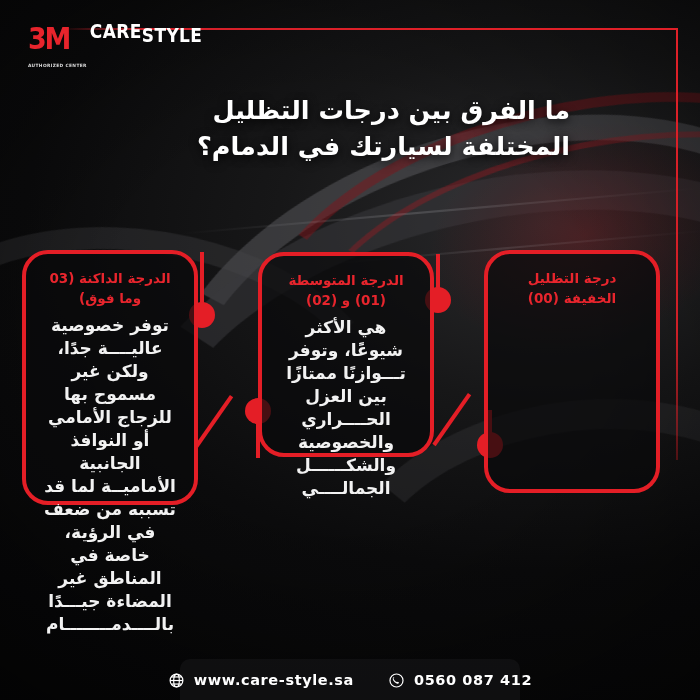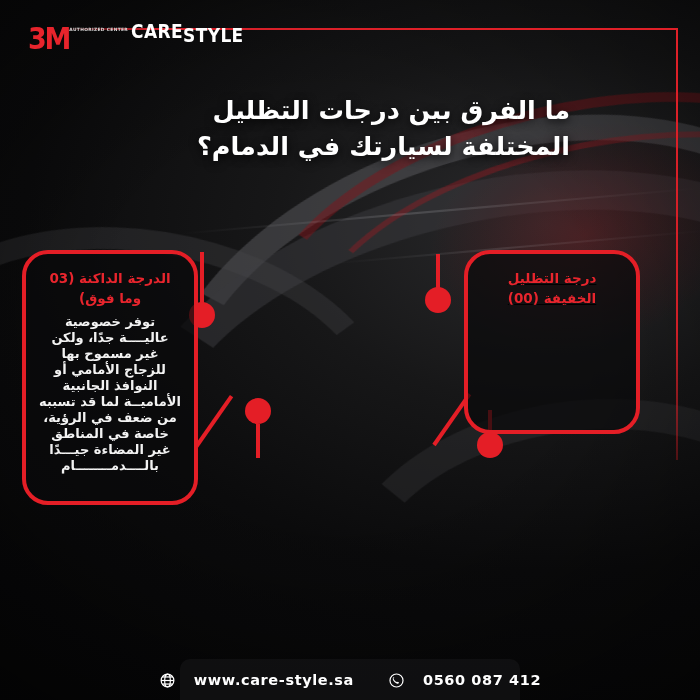--- a/index.html
+++ b/index.html
@@ -88,21 +88,21 @@
   .frame-right{
     position:absolute;left:676px;top:28px;width:2px;height:432px;
     background:linear-gradient(180deg,#e02028 0%, #cf1f27 70%, rgba(200,24,30,.35) 100%);
   }
 
   
   .logo{
     position:absolute;left:28px;top:24px;
     display:flex;align-items:flex-start;
   }
-  .logo-3m-wrap{display:flex;align-items:flex-start;}
+  .logo-3m-wrap{display:flex;flex-direction:column;align-items:flex-start;gap:11px;}
   .logo-3m{
     color:#e7242c;
     font-family:"DejaVu Sans","Liberation Sans",sans-serif;
     font-weight:bold;font-size:27px;line-height:25px;
     letter-spacing:-2.2px;
     transform:scaleY(1.12);
     transform-origin:left top;
   }
   .logo-auth{
     color:#dcdcdc;
@@ -143,33 +143,33 @@
     border:4px solid #e41e26;
     border-radius:26px;
     background:rgba(10,10,11,.72);
     direction:rtl;
     text-align:center;
     padding:14px 13px 4px;
     z-index:4;
   }
   .card-dark{left:22px;top:250px;width:176px;height:255px;}
   .card-mid {left:258px;top:252px;width:176px;height:205px;}
-  .card-light{left:464px;top:250px;width:176px;height:184px;text-decoration:underline;}
+  .card-light{left:484px;top:250px;width:176px;height:243px;}
 
   .card-title{
     color:#e8252d;
     font-weight:bold;
     font-size:13.5px;
     line-height:20px;
     margin:0 0 6px;
   }
   .card-body{
     color:#f2f2f2;
-    font-size:13px;
-    line-height:16px;
+    font-size:17px;
+    line-height:23px;
     font-weight:bold;
   }
 
   
   .pin{position:absolute;z-index:3;}
   .pin-line{
     position:absolute;
     background:#e41e26;
   }
   .pin-dot{
@@ -210,21 +210,21 @@
   }
   .footer{
     position:absolute;left:0;top:663px;width:700px;height:34px;
     display:flex;align-items:center;justify-content:center;gap:34px;
     color:#ffffff;
     font-size:14.5px;
     font-weight:bold;
     letter-spacing:.6px;
     z-index:6;
   }
-  .finfo{display:flex;align-items:center;gap:18px;}
+  .finfo{display:flex;align-items:center;gap:9px;}
   .finfo svg{display:block;}
 </style>
 </head>
 <body>
 
 <div id="poster">
 
   <div class="bg-base"></div>
   <div class="car-sweep sweep1"></div>
   <div class="car-sweep sweep2"></div>
@@ -274,20 +274,24 @@
   </div>
 
   <div class="diag" style="left:196px;top:445px;width:62px;transform:rotate(-55deg);"></div>
   <div class="diag" style="left:434px;top:443px;width:62px;transform:rotate(-55deg);"></div>
 
   <div class="card card-dark">
     <div class="card-title">الدرجة الداكنة (03 وما فوق)</div>
     <div class="card-body">توفر خصوصية عاليــــة جدًا، ولكن غير مسموح بها للزجاج الأمامي أو النوافذ الجانبية الأماميــة لما قد تسببه من ضعف في الرؤية، خاصة في المناطق غير المضاءة جيـــدًا بالــــدمــــــــام</div>
   </div>
 
+  <div class="card card-mid">
+    <div class="card-title">الدرجة المتوسطة (01) و (02)</div>
+    <div class="card-body">هي الأكثر شيوعًا، وتوفر تـــوازنًا ممتازًا بين العزل الحــــراري والخصوصية والشكــــــل الجمالــــي</div>
+  </div>
 
   <div class="card card-light">
     <div class="card-title">درجة التظليل الخفيفة (00)</div>
   </div>
 
   <div class="footer-plate"></div>
   <div class="footer">
     <div class="finfo">
       <span>
         <svg width="17" height="17" viewBox="0 0 24 24" fill="none" stroke="#ffffff" stroke-width="1.7">

